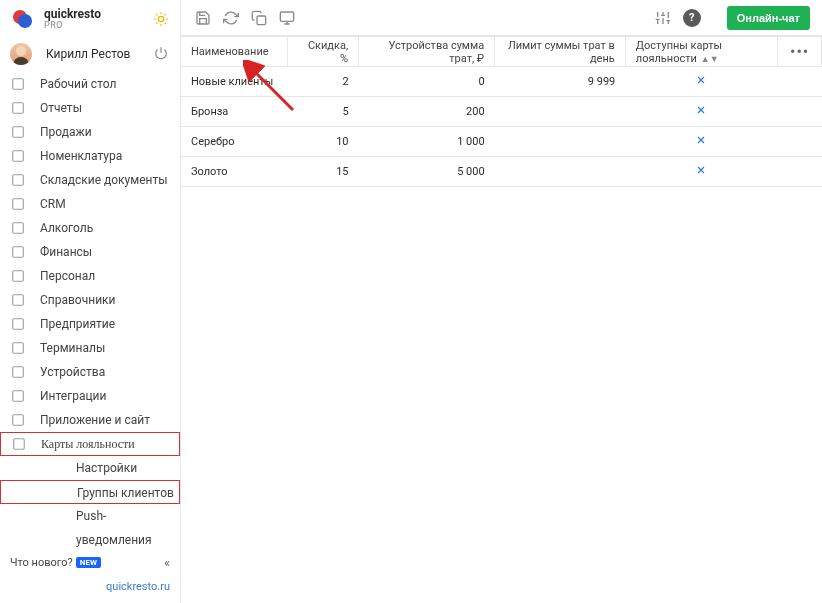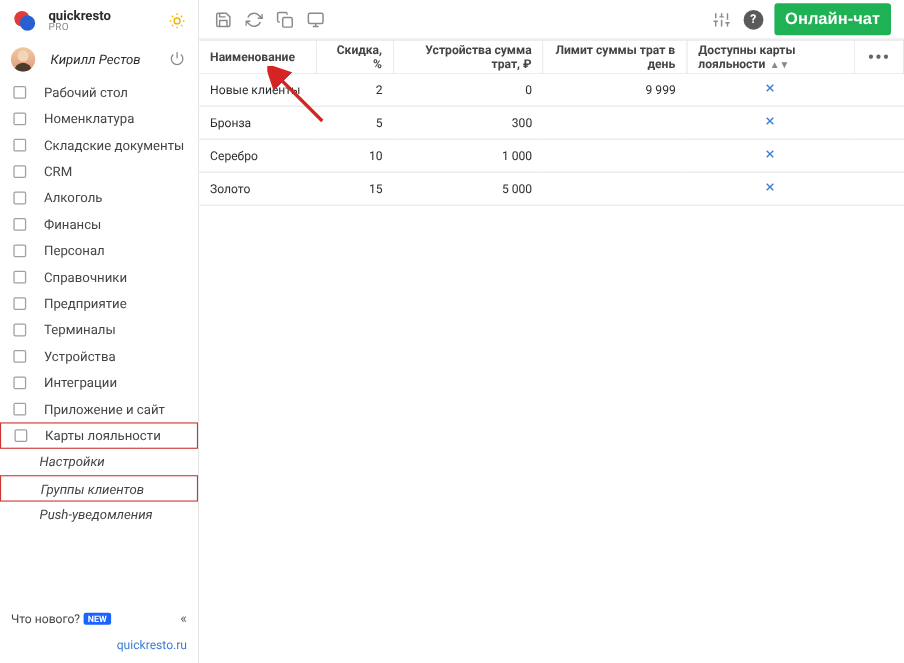--- a/index.html
+++ b/index.html
@@ -7,52 +7,52 @@
 .app { display: flex; width: 100%; height: 100%; }
 
 .sidebar { width: 181px; border-right: 1px solid #e6e6e6; display: flex; flex-direction: column; }
 .logo-row { display: flex; align-items: center; padding: 6px 10px 4px 10px; height: 36px; }
 .logo-mark { width: 24px; height: 24px; display: flex; align-items: center; justify-content: center; }
 .logo-text { display: flex; flex-direction: column; margin-left: 10px; line-height: 1; }
 .logo-app { font-size: 12px; font-weight: 700; color: #2a2a2a; }
 .logo-tier { font-size: 9px; color: #8a8a8a; letter-spacing: 0.5px; margin-top: 1px; }
 .sun-btn { margin-left: auto; width: 18px; height: 18px; color: #f5b400; display: flex; align-items: center; justify-content: center; cursor: pointer; }
 
-.user-row { display: flex; align-items: center; padding: 6px 10px; height: 36px; font-style: italic; }
+.user-row { display: flex; align-items: center; padding: 6px 10px; height: 36px; }
 .avatar { width: 22px; height: 22px; border-radius: 50%; background: linear-gradient(#f0c9a5, #e39a7b); position: relative; overflow: hidden; }
 .avatar::after { content: ""; position: absolute; bottom: -2px; left: 3px; width: 16px; height: 10px; background: #4a3b2c; border-radius: 10px 10px 0 0; }
 .avatar::before { content: ""; position: absolute; top: 3px; left: 6px; width: 10px; height: 10px; background: #f3d6b8; border-radius: 50%; }
 .user-name { margin-left: 14px; font-size: 12px; color: #2c2c2c; }
 .power-btn { margin-left: auto; width: 16px; height: 16px; color: #8a8a8a; cursor: pointer; }
 
 .nav { flex: 1; overflow-y: auto; }
 .nav-item { display: flex; align-items: center; padding: 5px 10px; height: 24px; cursor: pointer; color: #444; }
 .nav-item .ic { width: 16px; height: 16px; display: flex; align-items: center; justify-content: center; color: #a0a0a0; }
 .nav-item .lbl { margin-left: 14px; font-size: 12px; }
-.nav-item.boxed { border: 1.5px solid #cc3333; }
-.sub-item { padding-left: 36px; height: 24px; line-height: 24px; font-size: 12px; color: #444; cursor: pointer; font-style: italic; }
+.nav-item.boxed { border: 1.5px solid #cc3333; font-family: Liberation Serif, serif; }
+.sub-item { padding-left: 76px; height: 24px; line-height: 24px; font-size: 12px; color: #444; cursor: pointer; }
 .sub-item.boxed { border: 1.5px solid #cc3333; }
 
 .sidebar-footer { padding: 4px 10px 10px 10px; }
 .whatsnew { display: flex; align-items: center; gap: 3px; font-size: 11px; color: #444; padding: 3px 0; }
 .new-badge { background: #1a63ff; color: #fff; font-size: 8px; padding: 1px 4px; border-radius: 2px; font-weight: 700; }
 .collapse { margin-left: auto; color: #666; font-size: 13px; cursor: pointer; }
 .site-link { font-size: 11px; color: #3a7bd5; cursor: pointer; margin-top: 7px; display: block; text-align: right; }
 
 .main { flex: 1; display: flex; flex-direction: column; }
 .toolbar { height: 36px; border-bottom: 1px solid #e6e6e6; display: flex; align-items: center; padding: 0 12px; gap: 8px; }
 .tb-btn { width: 20px; height: 20px; display: flex; align-items: center; justify-content: center; color: #8a8a8a; cursor: pointer; }
 .tb-right { margin-left: auto; display: flex; align-items: center; gap: 10px; }
 .help-btn { width: 18px; height: 18px; border-radius: 50%; background: #5a5a5a; color: #fff; display: flex; align-items: center; justify-content: center; font-size: 11px; font-weight: 700; cursor: pointer; }
-.chat-btn { background: #1fb254; color: #fff; border: none; padding: 6px 10px; border-radius: 3px; font-size: 15px; font-weight: 600; cursor: pointer; }
+.chat-btn { background: #1fb254; color: #fff; border: none; padding: 6px 10px; border-radius: 3px; font-size: 11px; font-weight: 600; cursor: pointer; margin-left: 16px; }
 
 .table-wrap { flex: 1; overflow: auto; }
 table { border-collapse: collapse; width: 100%; }
 th, td { border-bottom: 1px solid #e6e6e6; padding: 0 10px; height: 30px; font-size: 11px; text-align: left; vertical-align: middle; }
-th { border-top: 1px solid #e6e6e6; border-right: 1px solid #e6e6e6; background: #fff; font-weight: 700; color: #444; position: relative; }
+th { border-top: 1px solid #e6e6e6; border-right: 1px solid #e6e6e6; background: #fff; font-weight: 400; color: #444; position: relative; }
 th .sort { color: #888; font-size: 9px; margin-left: 4px; }
 td.num { text-align: right; }
 th.num { text-align: right; }
 .x-cell { text-align: center; color: #3a7bd5; }
 .x-mark { display: inline-block; width: 14px; height: 14px; cursor: pointer; }
 .dots { text-align: center; color: #666; font-size: 16px; letter-spacing: 1px; cursor: pointer; }
 
 .arrow-overlay { position: absolute; pointer-events: none; }
 </style>
 </head>
@@ -90,20 +90,36 @@
     </div>
 
     <nav class="nav" id="nav">
         <div class="nav-item">
           <span class="ic">
             <svg width="14" height="14" viewBox="0 0 24 24" fill="none" stroke="currentColor" stroke-width="2">
               <rect x="3" y="3" width="18" height="18" rx="2"></rect>
             </svg>
           </span>
           <span class="lbl">Рабочий стол</span>
+        </div>
+        <div class="nav-item">
+          <span class="ic">
+            <svg width="14" height="14" viewBox="0 0 24 24" fill="none" stroke="currentColor" stroke-width="2">
+              <rect x="3" y="3" width="18" height="18" rx="2"></rect>
+            </svg>
+          </span>
+          <span class="lbl">Отчеты</span>
+        </div>
+        <div class="nav-item">
+          <span class="ic">
+            <svg width="14" height="14" viewBox="0 0 24 24" fill="none" stroke="currentColor" stroke-width="2">
+              <rect x="3" y="3" width="18" height="18" rx="2"></rect>
+            </svg>
+          </span>
+          <span class="lbl">Продажи</span>
         </div>
         <div class="nav-item">
           <span class="ic">
             <svg width="14" height="14" viewBox="0 0 24 24" fill="none" stroke="currentColor" stroke-width="2">
               <rect x="3" y="3" width="18" height="18" rx="2"></rect>
             </svg>
           </span>
           <span class="lbl">Номенклатура</span>
         </div>
         <div class="nav-item">
@@ -273,21 +289,21 @@
               <td class="num">0</td>
               <td class="num">9 999</td>
               <td class="x-cell"><span class="x-mark"><svg width="12" height="12" viewBox="0 0 24 24" fill="none" stroke="#3a7bd5" stroke-width="2.5">
                     <path d="M18 6L6 18M6 6l12 12"></path>
                   </svg></span></td>
               <td></td>
             </tr>
             <tr>
               <td>Бронза</td>
               <td class="num">5</td>
-              <td class="num">300</td>
+              <td class="num">200</td>
               <td class="num"></td>
               <td class="x-cell"><span class="x-mark"><svg width="12" height="12" viewBox="0 0 24 24" fill="none" stroke="#3a7bd5" stroke-width="2.5">
                     <path d="M18 6L6 18M6 6l12 12"></path>
                   </svg></span></td>
               <td></td>
             </tr>
             <tr>
               <td>Серебро</td>
               <td class="num">10</td>
               <td class="num">1 000</td>

